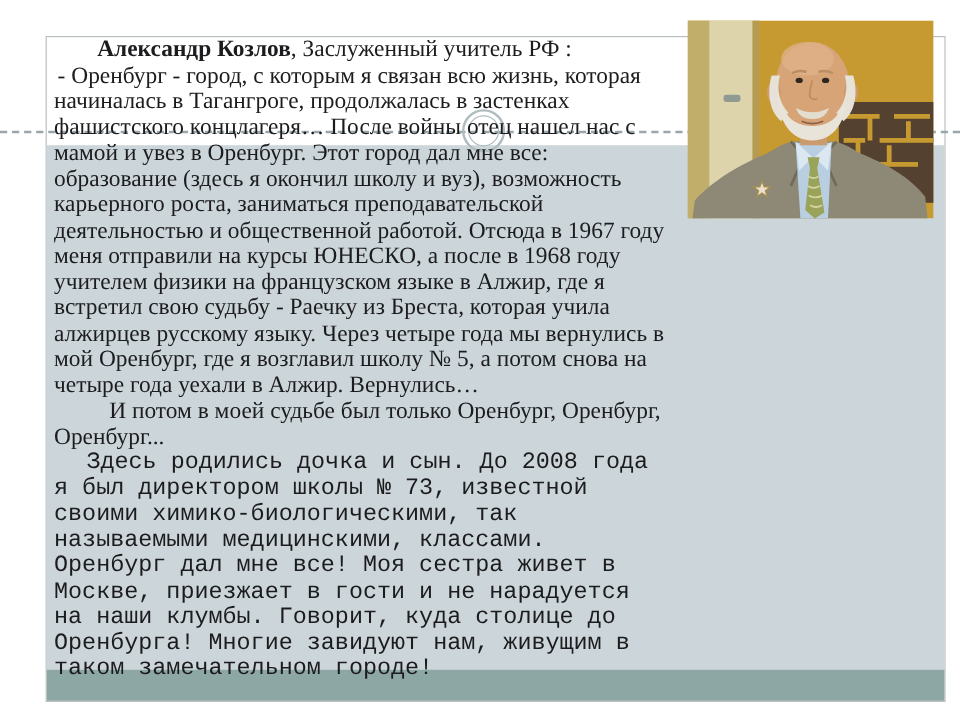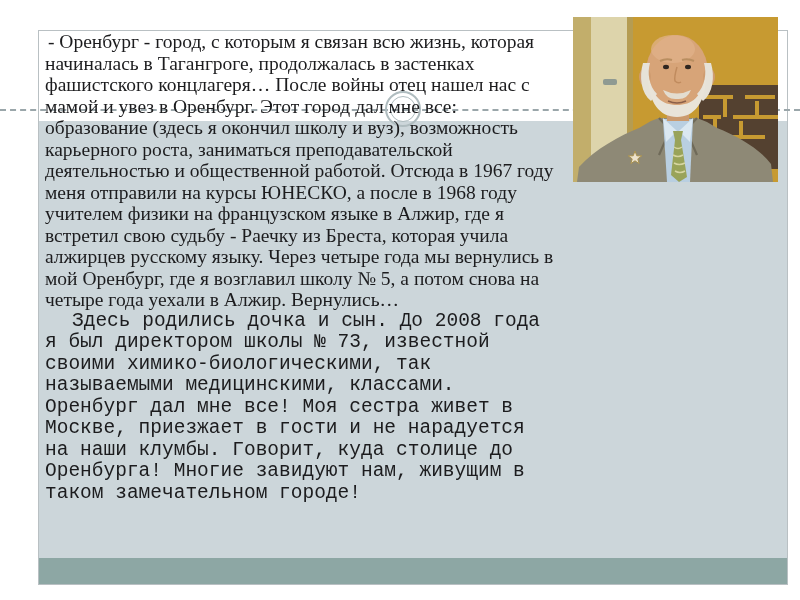--- a/index.html
+++ b/index.html
@@ -36,21 +36,23 @@
 
   <div class="panel"></div>
   <div class="lower-gray"></div>
   <div class="accent-band"></div>
 
   <div class="dashed-line"></div>
   <div class="ring-outer"></div>
   <div class="ring-inner"></div>
 
   <div class="text-block">
+    <p class="p-head"><span class="bold">Александр Козлов</span><span>, Заслуженный учитель РФ :</span></p>
     <p class="p-intro">- Оренбург - город, с которым я связан всю жизнь, которая начиналась в Тагангроге, продолжалась в застенках фашистского концлагеря… После войны отец нашел нас с мамой и увез в Оренбург. Этот город дал мне все: образование (здесь я окончил школу и вуз), возможность карьерного роста, заниматься преподавательской деятельностью и общественной работой. Отсюда в 1967 году меня отправили на курсы ЮНЕСКО, а после в 1968 году учителем физики на французском языке в Алжир, где я встретил свою судьбу - Раечку из Бреста, которая учила алжирцев русскому языку. Через четыре года мы вернулись в мой Оренбург, где я возглавил школу № 5, а потом снова на четыре года уехали в Алжир. Вернулись…</p>
+    <p class="p-refrain">И потом в моей судьбе был только Оренбург, Оренбург, Оренбург...</p>
     <p class="p-close">Здесь родились дочка и сын. До 2008 года я был директором школы № 73, известной своими химико-биологическими, так называемыми медицинскими, классами. Оренбург дал мне все! Моя сестра живет в Москве, приезжает в гости и не нарадуется на наши клумбы. Говорит, куда столице до Оренбурга! Многие завидуют нам, живущим в таком замечательном городе!</p>
   </div>
 
   <div class="photo">
     <svg viewBox="0 0 205 165" xmlns="http://www.w3.org/2000/svg">
 
       <rect x="0" y="0" width="205" height="165" fill="#c79a31"></rect>
       <rect x="0" y="0" width="18" height="165" fill="#c2ae6b"></rect>
 
       <rect x="18" y="0" width="38" height="165" fill="#ddd4ab"></rect>

